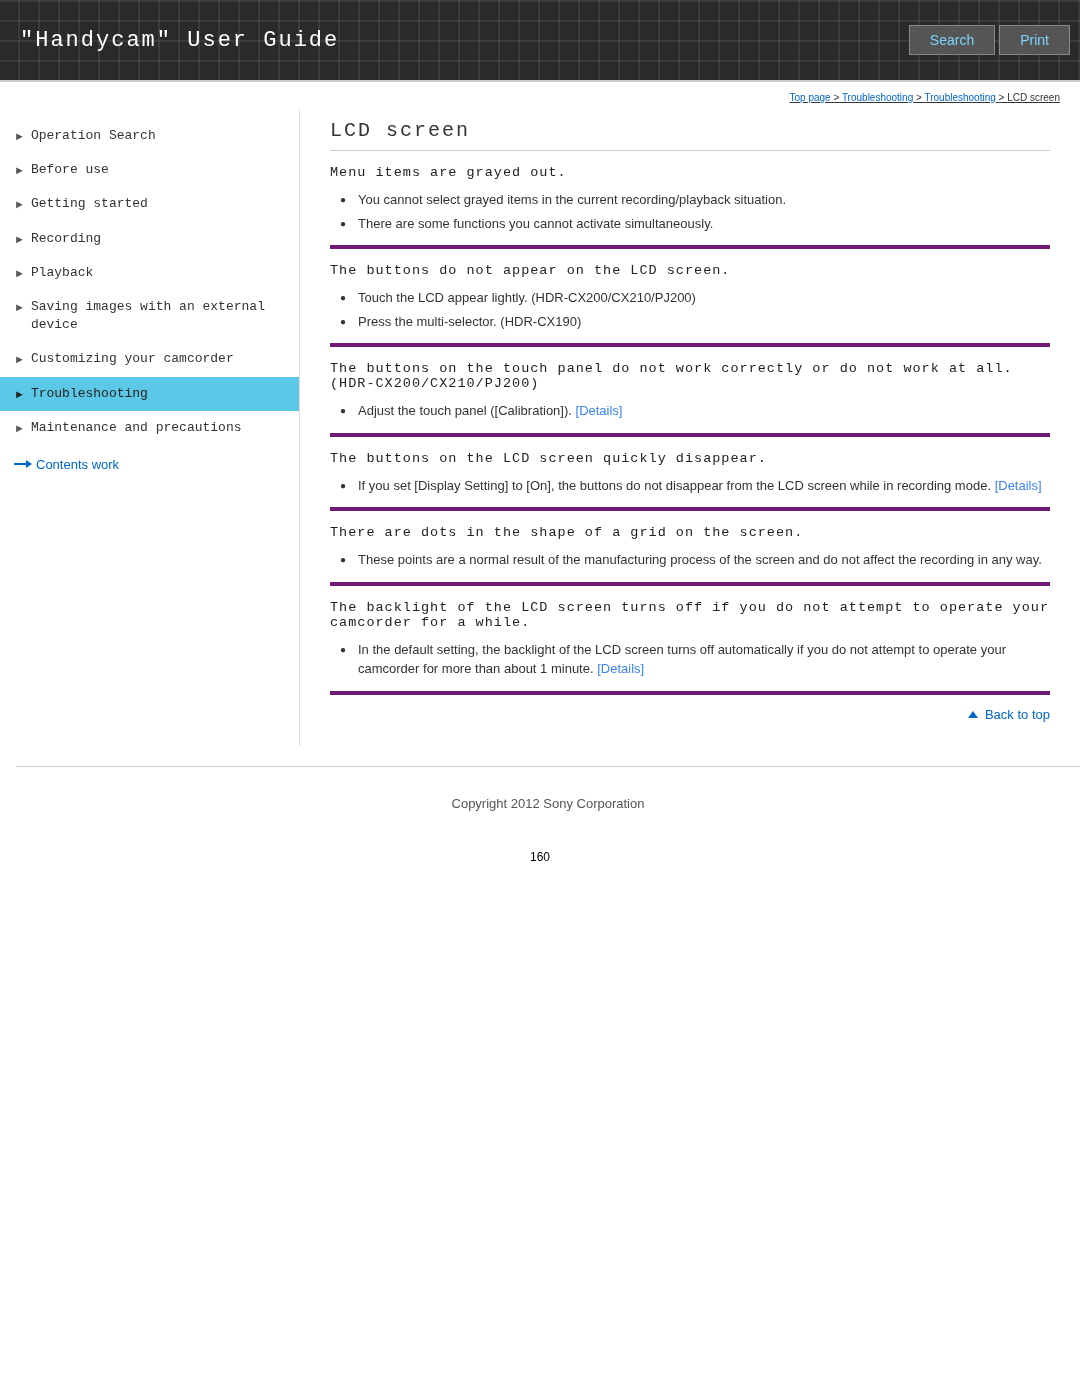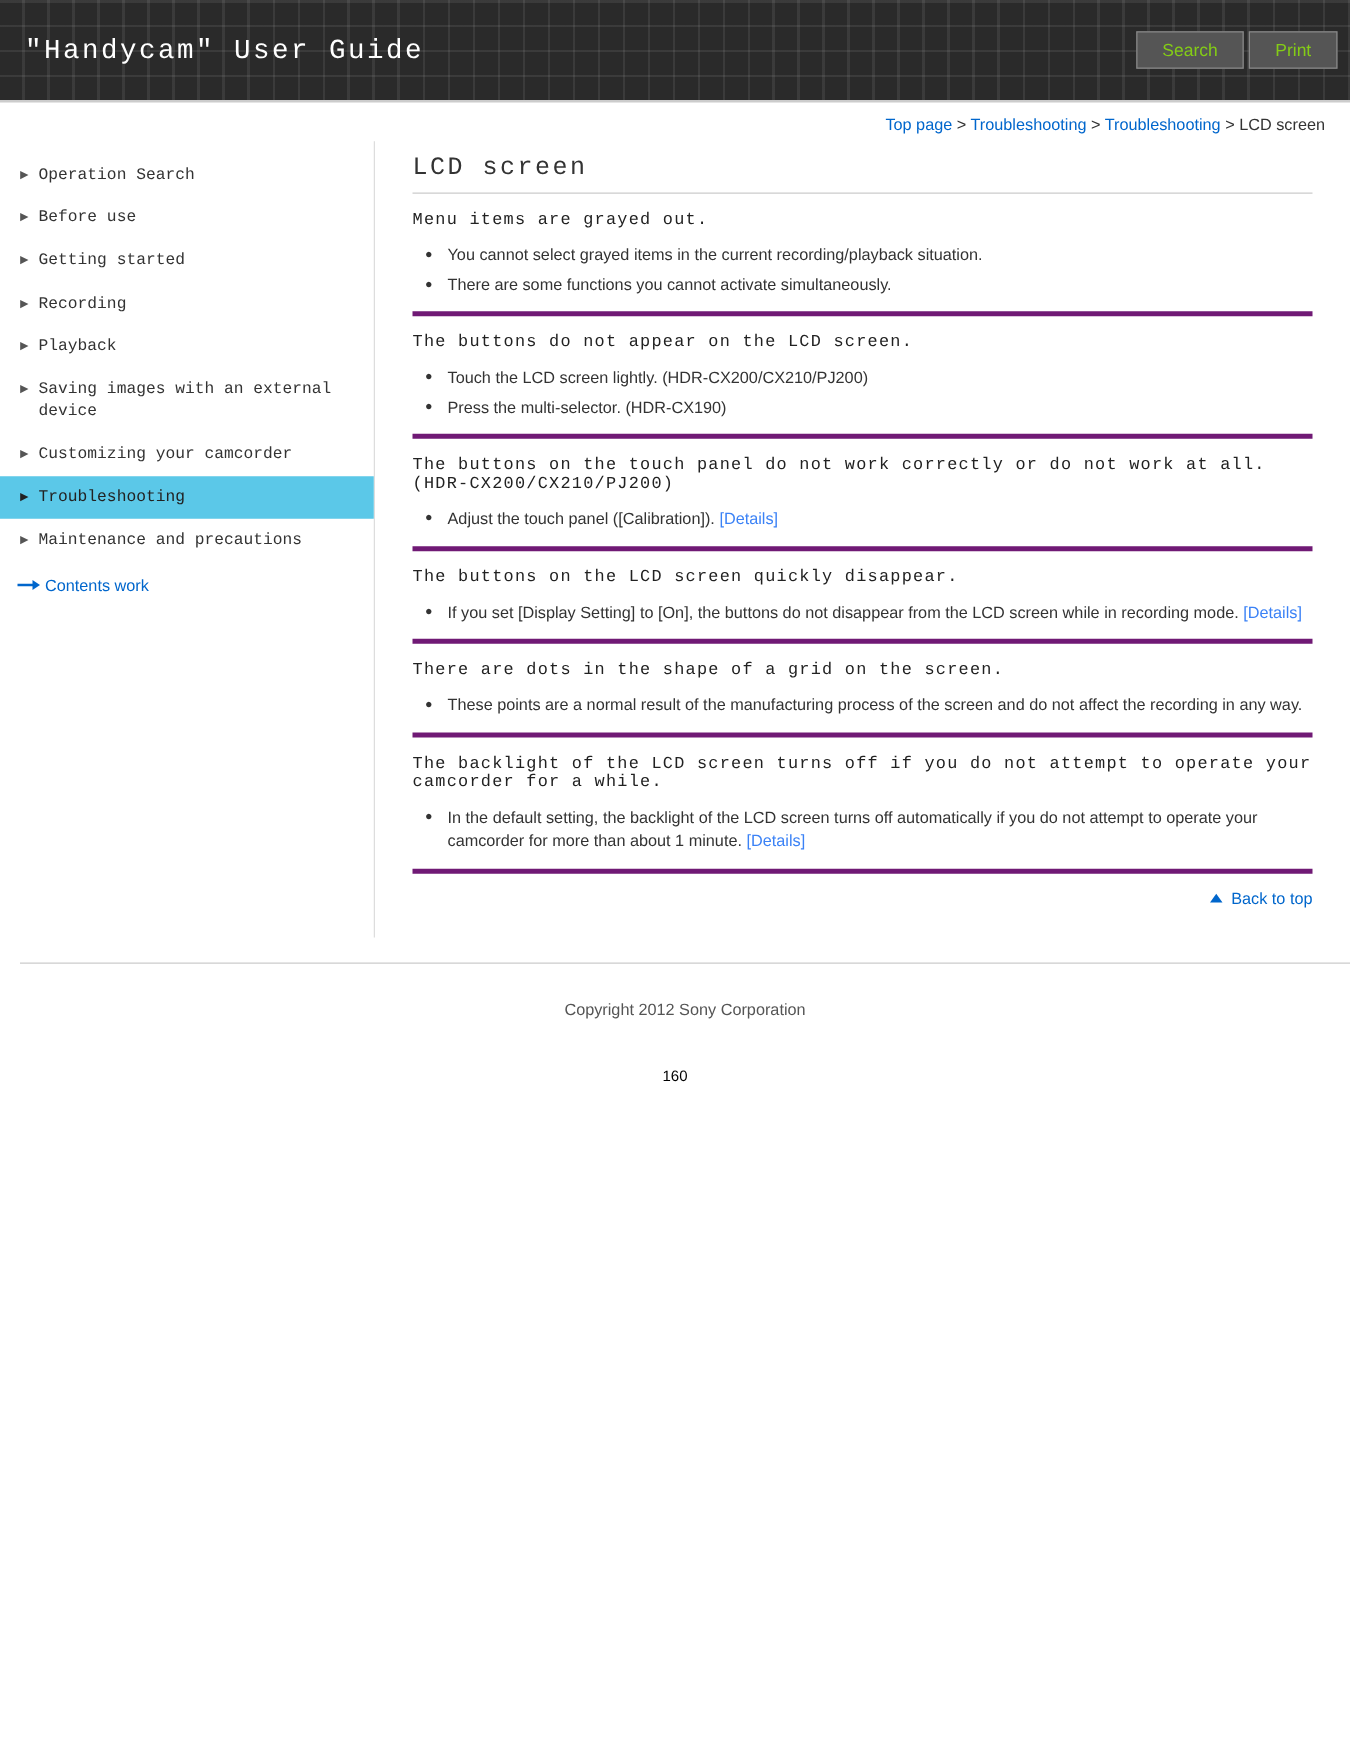--- a/index.html
+++ b/index.html
@@ -27,32 +27,33 @@
       font-family: 'Courier New', monospace;
       letter-spacing: 2px;
       padding-left: 10px;
     }
     .header-buttons {
       display: flex;
       gap: 4px;
     }
     .header-btn {
       background: #555;
-      color: #84cc16;
+      color: #7dd3fc;
       border: 1px solid #888;
       padding: 6px 20px;
       font-size: 14px;
       cursor: pointer;
     }
 
     
     .breadcrumb {
       text-align: right;
       padding: 10px 20px 6px 20px;
-      font-size: 13px;
+      font-size: 10px;
+      text-decoration: underline;
     }
     .breadcrumb a {
       color: #0066cc;
       text-decoration: none;
     }
     .breadcrumb span { color: #333; }
 
     
     .main-layout {
       display: flex;
@@ -324,21 +325,21 @@
       <div class="section-heading">Menu items are grayed out.</div>
       <ul class="bullet-list">
         <li>You cannot select grayed items in the current recording/playback situation.</li>
         <li>There are some functions you cannot activate simultaneously.</li>
       </ul>
     </div>
 
     <div class="section">
       <div class="section-heading">The buttons do not appear on the LCD screen.</div>
       <ul class="bullet-list">
-        <li>Touch the LCD screen lightly. (HDR-CX200/CX210/PJ200)</li>
+        <li>Touch the LCD appear lightly. (HDR-CX200/CX210/PJ200)</li>
         <li>Press the multi-selector. (HDR-CX190)</li>
       </ul>
     </div>
 
     <div class="section">
       <div class="section-heading">The buttons on the touch panel do not work correctly or do not work at all. (HDR-CX200/CX210/PJ200)</div>
       <ul class="bullet-list">
         <li>Adjust the touch panel ([Calibration]). <a class="link">[Details]</a></li>
       </ul>
     </div>

